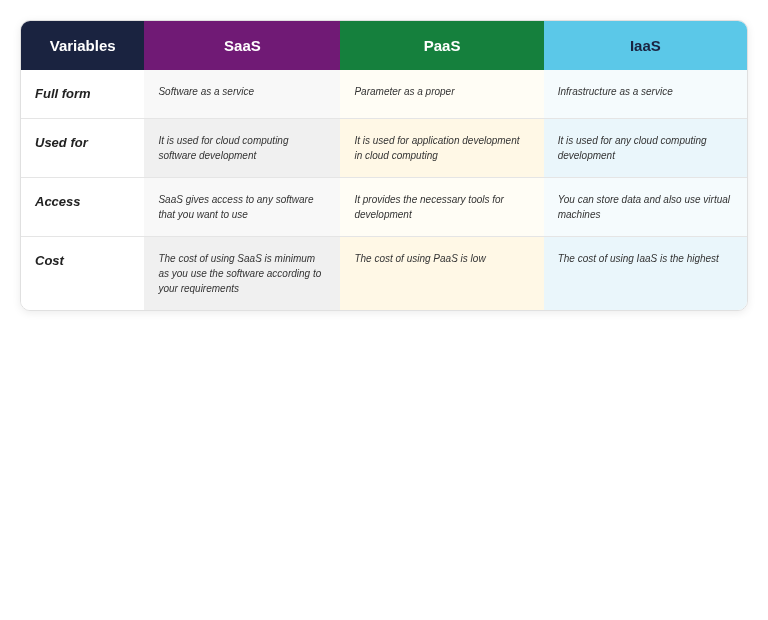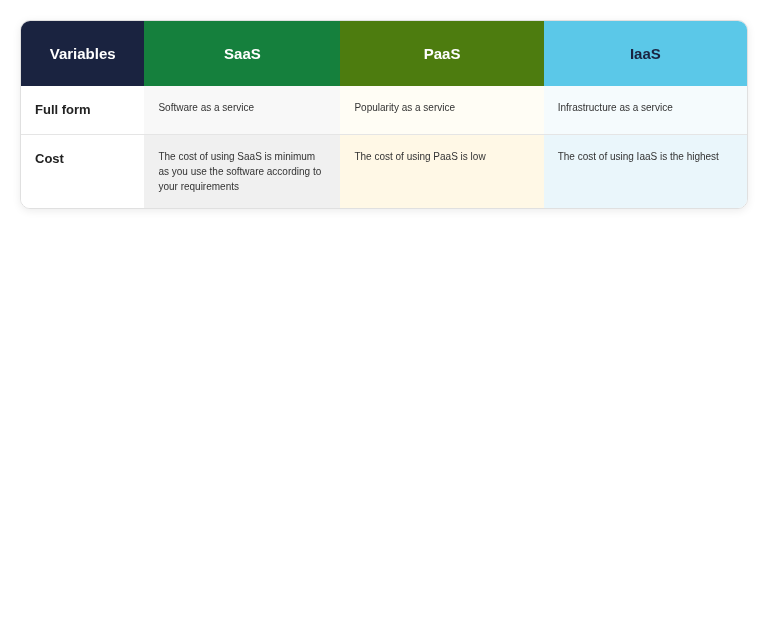--- a/index.html
+++ b/index.html
@@ -27,50 +27,51 @@
       border-collapse: collapse;
       table-layout: fixed;
     }
 
     col.variables { width: 17%; }
     col.saas      { width: 27%; }
     col.paas      { width: 28%; }
     col.iaas      { width: 28%; }
 
     thead th {
-      padding: 24px 14px;
+      padding: 16px 14px;
       font-size: 15px;
       font-weight: 700;
       color: #fff;
       text-align: center;
       vertical-align: middle;
     }
 
     thead th.variables-header {
       background-color: #1a2340;
       color: #ffffff;
       text-align: center;
     }
 
     thead th.saas-header {
-      background-color: #15803d;
+      background-color: #701a75;
     }
 
     thead th.paas-header {
-      background-color: #4d7c0f;
+      background-color: #15803d;
     }
 
     thead th.iaas-header {
       background-color: #5bc8e8;
       color: #1a2340;
       text-align: center;
     }
 
     tbody tr {
       border-bottom: 1px solid #e5e5e5;
+      font-style: italic;
     }
 
     tbody tr:last-child {
       border-bottom: none;
     }
 
     tbody td {
       padding: 14px 14px;
       font-size: 10px;
       color: #333333;
@@ -130,22 +131,34 @@
         <th class="variables-header">Variables</th>
         <th class="saas-header">SaaS</th>
         <th class="paas-header">PaaS</th>
         <th class="iaas-header">IaaS</th>
       </tr>
     </thead>
     <tbody id="table-body">
     <tr>
           <td class="var-cell">Full form</td>
           <td class="saas-cell">Software as a service</td>
-          <td class="paas-cell">Popularity as a service</td>
+          <td class="paas-cell">Parameter as a proper</td>
           <td class="iaas-cell">Infrastructure as a service</td>
+        </tr>
+        <tr>
+          <td class="var-cell">Used for</td>
+          <td class="saas-cell">It is used for cloud computing software development</td>
+          <td class="paas-cell">It is used for application development in cloud computing</td>
+          <td class="iaas-cell">It is used for any cloud computing development</td>
+        </tr>
+        <tr>
+          <td class="var-cell">Access</td>
+          <td class="saas-cell">SaaS gives access to any software that you want to use</td>
+          <td class="paas-cell">It provides the necessary tools for development</td>
+          <td class="iaas-cell">You can store data and also use virtual machines</td>
         </tr>
         <tr>
           <td class="var-cell">Cost</td>
           <td class="saas-cell">The cost of using SaaS is minimum as you use the software according to your requirements</td>
           <td class="paas-cell">The cost of using PaaS is low</td>
           <td class="iaas-cell">The cost of using IaaS is the highest</td>
         </tr>
       </tbody>
   </table>
 </div>

